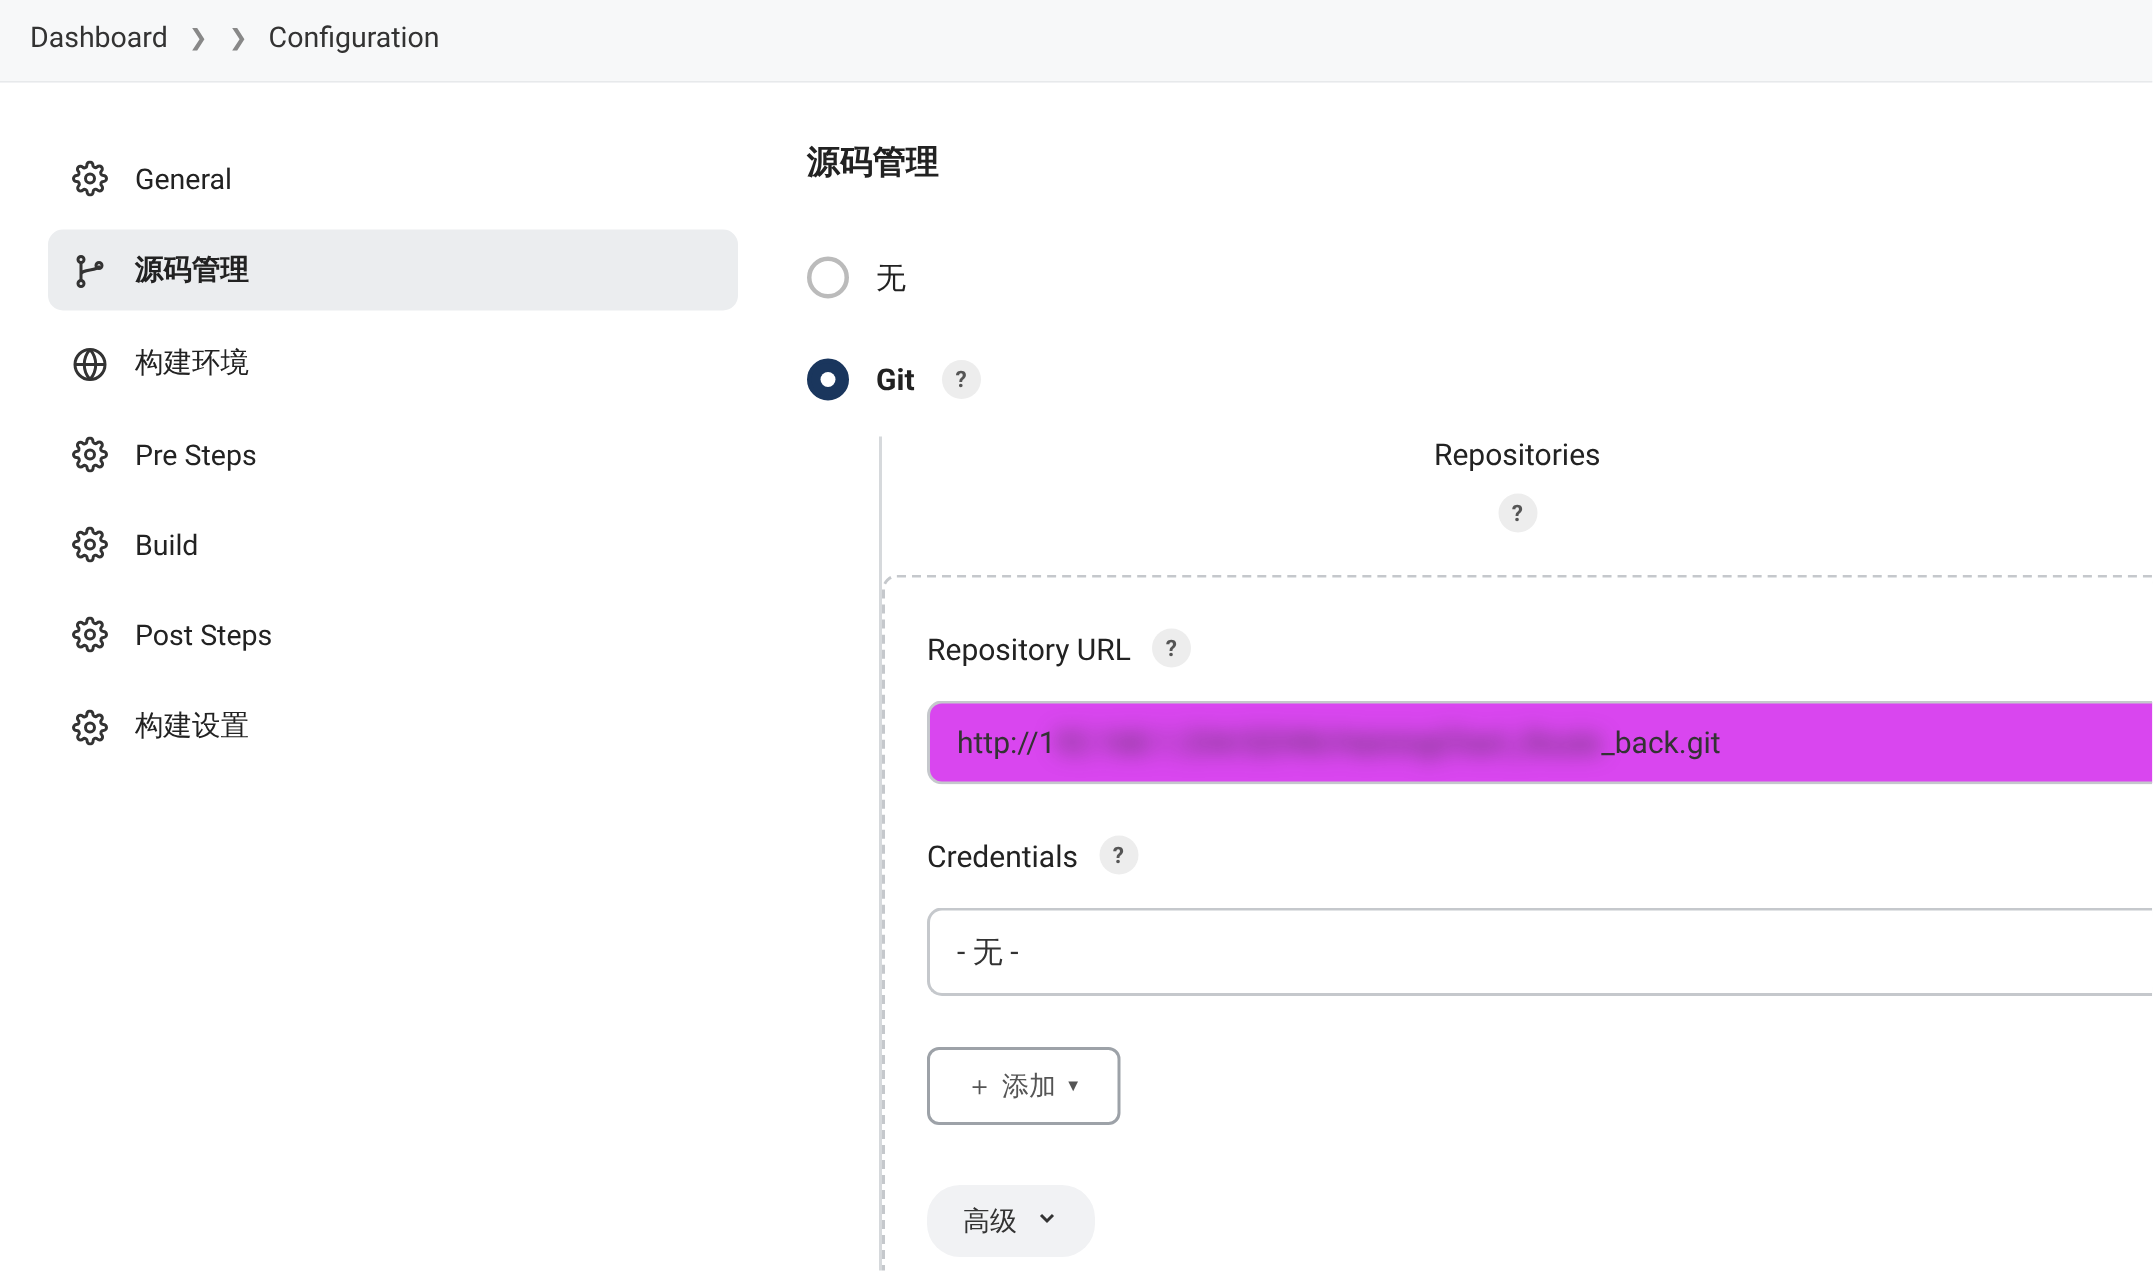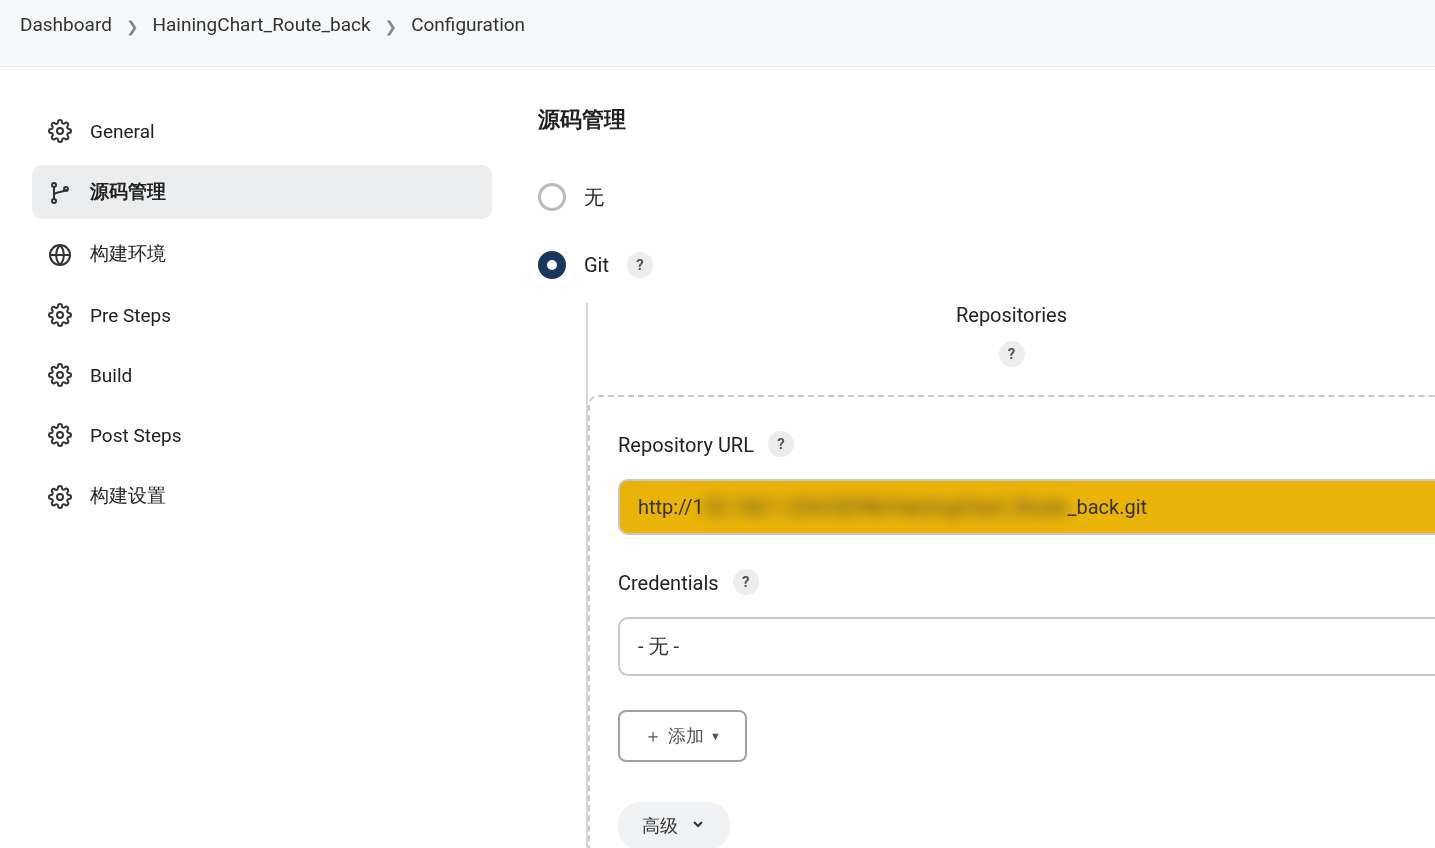--- a/index.html
+++ b/index.html
@@ -7,23 +7,23 @@
       font-family: -apple-system, BlinkMacSystemFont, "Segoe UI", Roboto, "Helvetica Neue", Arial, sans-serif;
       background: #fff;
       color: #222;
       width: 1435px;
       height: 848px;
       overflow: hidden;
     }
     .breadcrumb {
       background: #f7f8f9;
       border-bottom: 1px solid #e7e9eb;
-      padding: 13px 20px 30px;
-      display: flex;
-      align-items: flex-end;
+      padding: 13px 20px 18px;
+      display: flex;
+      align-items: center;
       gap: 14px;
       font-size: 19px;
     }
     .breadcrumb-item {
       color: #333;
       cursor: pointer;
     }
     .breadcrumb-sep {
       color: #888;
       font-size: 15px;
@@ -111,21 +111,21 @@
       width: 10px;
       height: 10px;
       border-radius: 50%;
       background: #fff;
     }
     .radio-label {
       font-size: 20px;
       color: #222;
     }
     .radio-label.bold {
-      font-weight: 400;
+      font-weight: 700;
       text-align: right;
     }
     .help-badge {
       width: 26px;
       height: 26px;
       border-radius: 50%;
       background: #ededed;
       display: flex;
       align-items: center;
       justify-content: center;
@@ -164,21 +164,21 @@
       margin-bottom: 22px;
     }
     .text-input {
       width: 100%;
       border: 2px solid #c5c8cc;
       border-right: none;
       border-radius: 10px 0 0 10px;
       padding: 14px 18px;
       font-size: 20px;
       color: #333;
-      background: #eab308;
+      background: #d946ef;
       outline: none;
     }
     .select-input {
       width: 100%;
       border: 2px solid #c5c8cc;
       border-right: none;
       border-radius: 10px 0 0 10px;
       padding: 14px 18px;
       font-size: 20px;
       color: #333;
@@ -220,21 +220,20 @@
       filter: blur(7px);
       user-select: none;
     }
   </style>
 </head>
 <body>
 
 <div class="breadcrumb">
   <span class="breadcrumb-item">Dashboard</span>
   <span class="breadcrumb-sep">❯</span>
-  <span class="breadcrumb-item">HainingChart_Route_back</span>
   <span class="breadcrumb-sep">❯</span>
   <span class="breadcrumb-item">Configuration</span>
 </div>
 
 <div class="container">
   <aside class="sidebar">
     <nav class="sidebar-nav">
 
       <div class="sidebar-item">
         <span class="icon">

